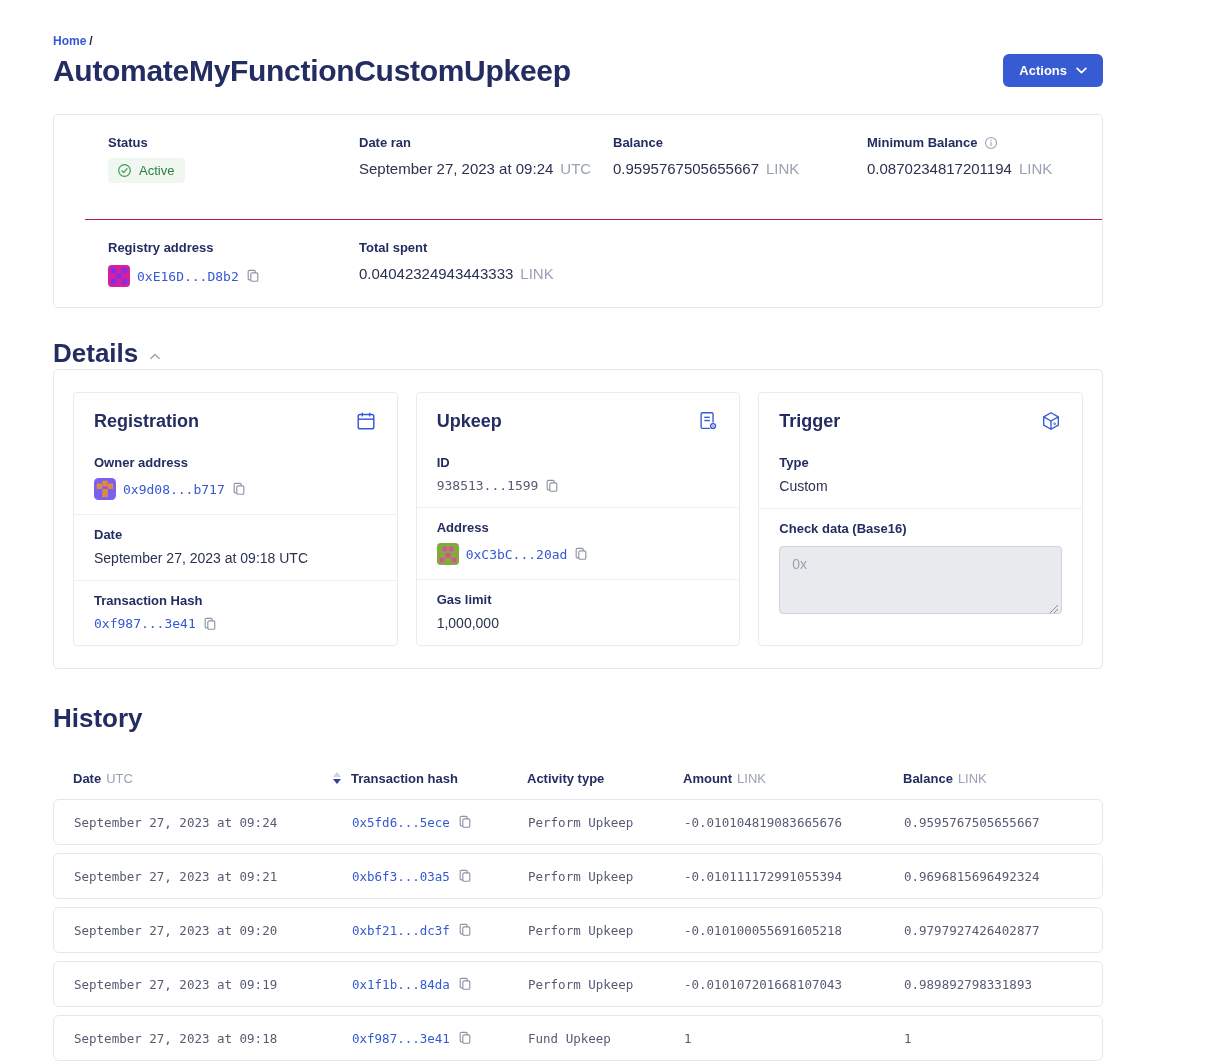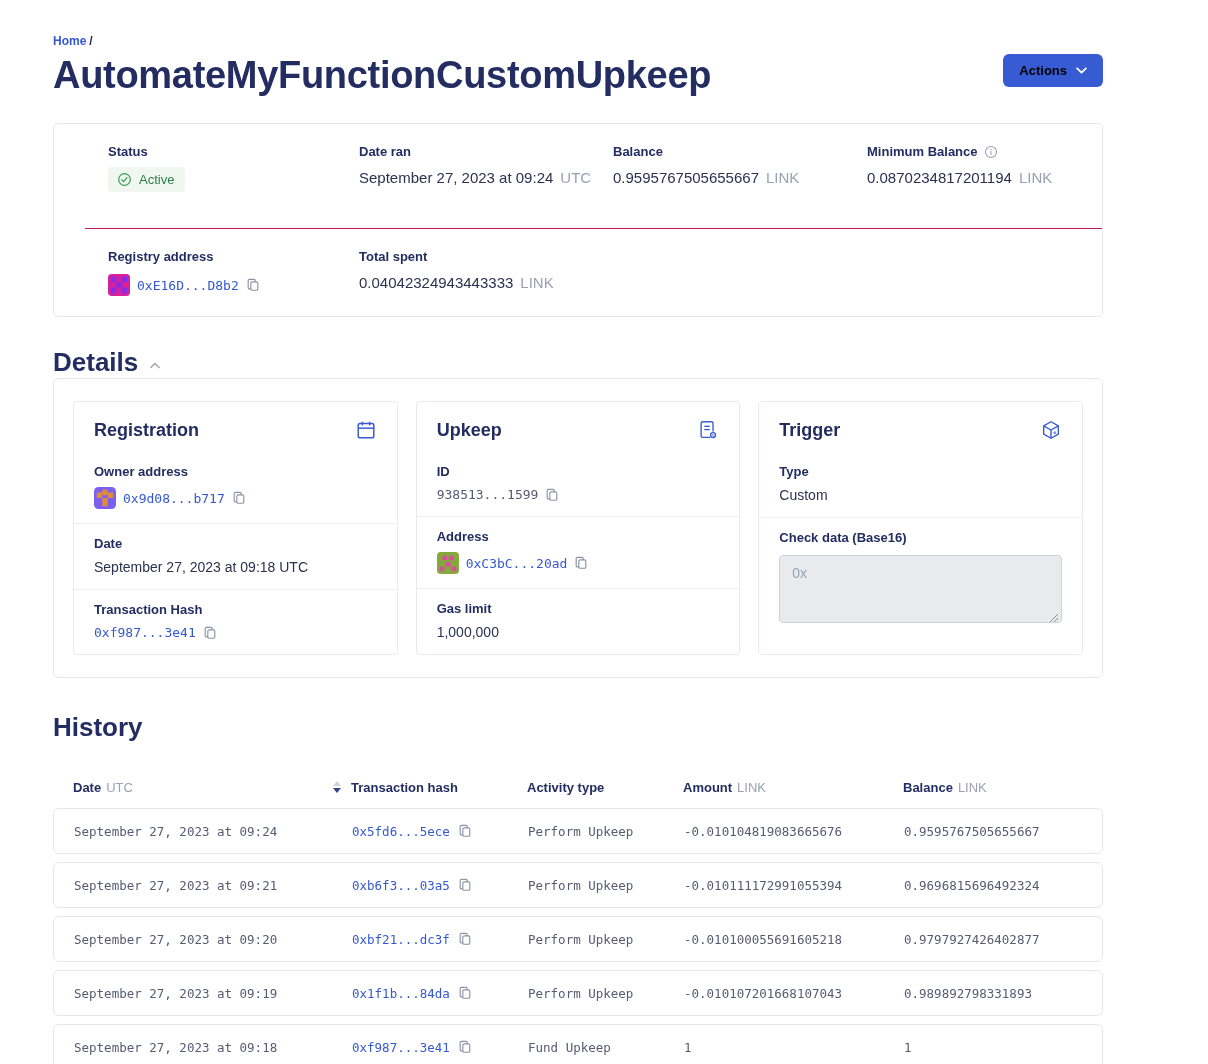--- a/index.html
+++ b/index.html
@@ -5,22 +5,22 @@
   * { margin:0; padding:0; box-sizing:border-box; }
   html,body { width:1208px; background:#ffffff; font-family:"Liberation Sans", sans-serif; color:#232d61; }
   .page { width:1208px; min-height:1064px; padding:34px 53px 20px 53px; }
   .content { width:1050px; }
 
   
   .breadcrumb { font-size:12px; font-weight:bold; margin-bottom:6px; }
   .breadcrumb a { color:#3558d4; text-decoration:none; }
   .breadcrumb .sep { color:#232d61; font-weight:bold; margin-left:3px; }
   .header-row { display:flex; align-items:flex-start; justify-content:space-between; }
-  .page-title { font-size:38px; font-weight:bold; color:#232d61; letter-spacing:-0.3px; }
-  .actions-btn { display:flex; align-items:center; gap:9px; background:#375bd2; color:#000000; border:none;
+  .page-title { font-size:30px; font-weight:bold; color:#232d61; letter-spacing:-0.3px; }
+  .actions-btn { display:flex; align-items:center; gap:9px; background:#375bd2; color:#ffffff; border:none;
     border-radius:6px; padding:9px 16px; font-size:13px; font-weight:bold; cursor:pointer; font-family:inherit; }
 
   
   .panel { border:1px solid #e5e7ef; border-radius:5px; margin-top:26px;padding-left:31px; }
   .panel-row { display:grid; grid-template-columns:251px 254px 254px 1fr; padding:20px 0 20px 23px; }
   .panel-row + .panel-row { border-top:1px solid #be185d;margin-top:16px; }
   .field-label { font-size:13px; font-weight:bold; color:#232d61; display:flex; align-items:center; gap:6px; }
   .field-value { margin-top:10px; font-size:15px; color:#2b3150; display:flex; align-items:center; gap:7px; }
   .unit { color:#9ba1b4; }
   .badge { display:inline-flex; align-items:center; gap:7px; background:#eff7f0; color:#2f7d46;

